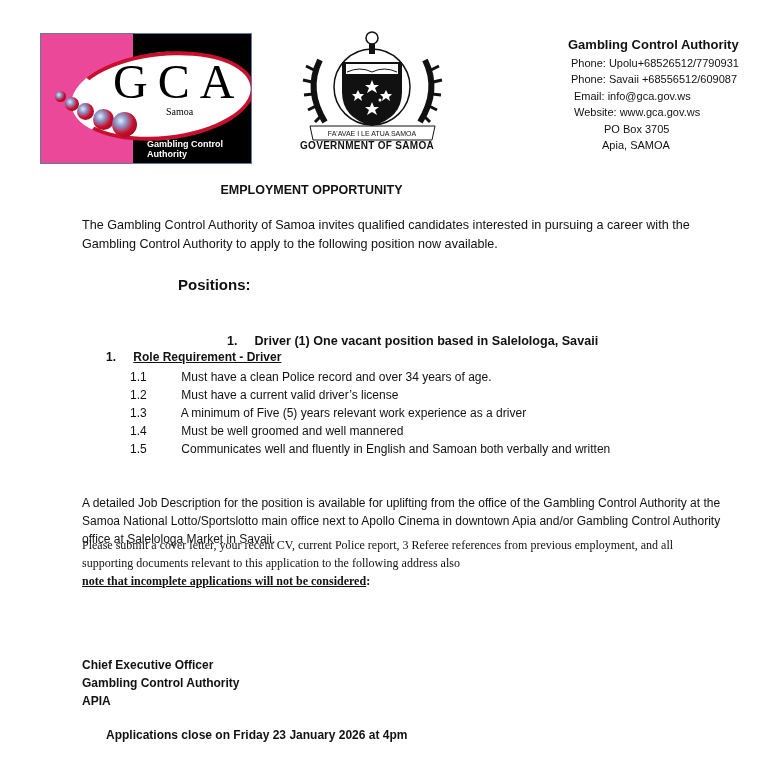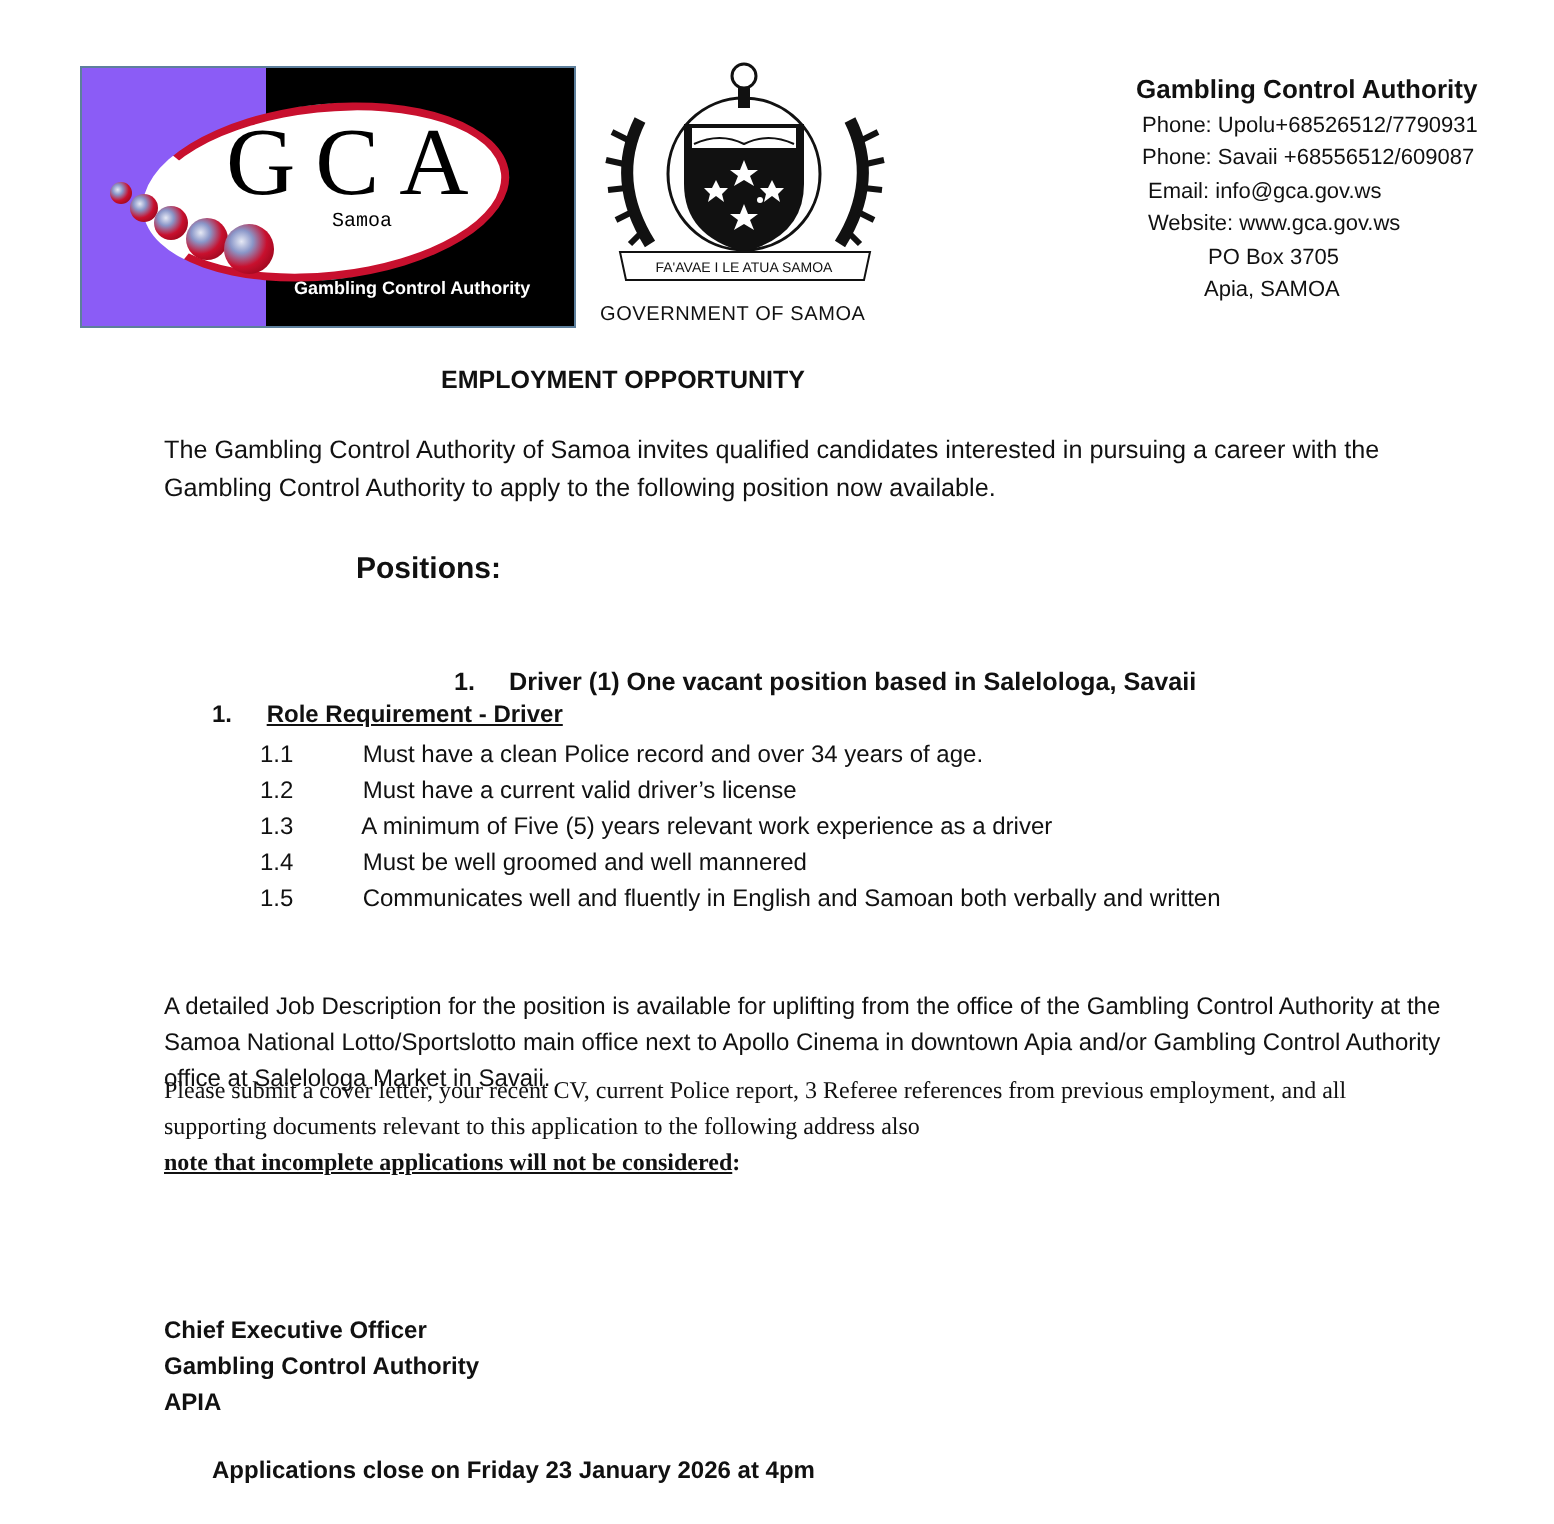--- a/index.html
+++ b/index.html
@@ -1,37 +1,37 @@
 <!DOCTYPE html>
 <html><head>
 <meta charset="utf-8">
 <style>
   html, body { margin: 0; padding: 0; background: #ffffff; }
   body { width: 777px; height: 762px; position: relative; overflow: hidden;
          font-family: "Liberation Sans", "DejaVu Sans", sans-serif; color: #111; }
   .abs { position: absolute; }
 
   
-  .gca-logo { left: 40px; top: 33px; width: 248px; height: 131px; border: 1px solid #5d7f9c;
-              background: #8b5cf6; overflow: hidden; box-sizing: border-box; }
+  .gca-logo { left: 40px; top: 33px; width: 212px; height: 131px; border: 1px solid #5d7f9c;
+              background: #ec4899; overflow: hidden; box-sizing: border-box; }
   .gca-logo .black { position: absolute; left: 92px; top: 0; right: 0; bottom: 0; background: #000; }
   .gca-logo .ellipse { position: absolute; left: 30px; top: 18px; width: 176px; height: 80px;
                        border-radius: 50%; background: #ffffff; border: 4px solid #c8102e;
                        border-left-color: transparent; border-top-color: #c8102e; transform: rotate(-6deg); }
   .gca-logo .letters { position: absolute; left: 72px; top: 20px; font-family: "Liberation Serif", serif;
                        font-size: 48px; letter-spacing: 10px; color: #000; }
-  .gca-logo .samoa { position: absolute; left: 125px; top: 72px; font-family: Liberation Mono, monospace;
+  .gca-logo .samoa { position: absolute; left: 125px; top: 72px; font-family: Liberation Serif, serif;
                      font-size: 10px; color: #000; }
   .gca-logo .caption { position: absolute; left: 106px; top: 105px; font-size: 9px; color: #fff; font-weight: bold; }
   .ball { position: absolute; border-radius: 50%;
           background: radial-gradient(circle at 35% 35%, #e6e9f5 0%, #8a96c8 25%, #c8102e 55%, #7a0010 100%); }
 
   
   .coat { left: 300px; top: 30px; width: 145px; height: 115px; }
-  .gov-label { left: 300px; top: 152px; font-size: 10px; font-weight: normal; letter-spacing: 0.3px; }
+  .gov-label { left: 300px; top: 140px; font-size: 10px; font-weight: bold; letter-spacing: 0.3px; }
 
   
   .contact { left: 568px; top: 37px; font-size: 11px; line-height: 16.5px; }
   .contact .org { font-weight: bold; font-size: 13px; margin-bottom: 1px; }
   .contact .line { white-space: nowrap; }
   .contact .i { }
 
   .heading { left: 0; width: 623px; top: 183px; text-align: center; font-weight: bold; font-size: 12.5px; }
   .intro { left: 82px; top: 216px; width: 640px; font-size: 12.6px; line-height: 19px; }
 

